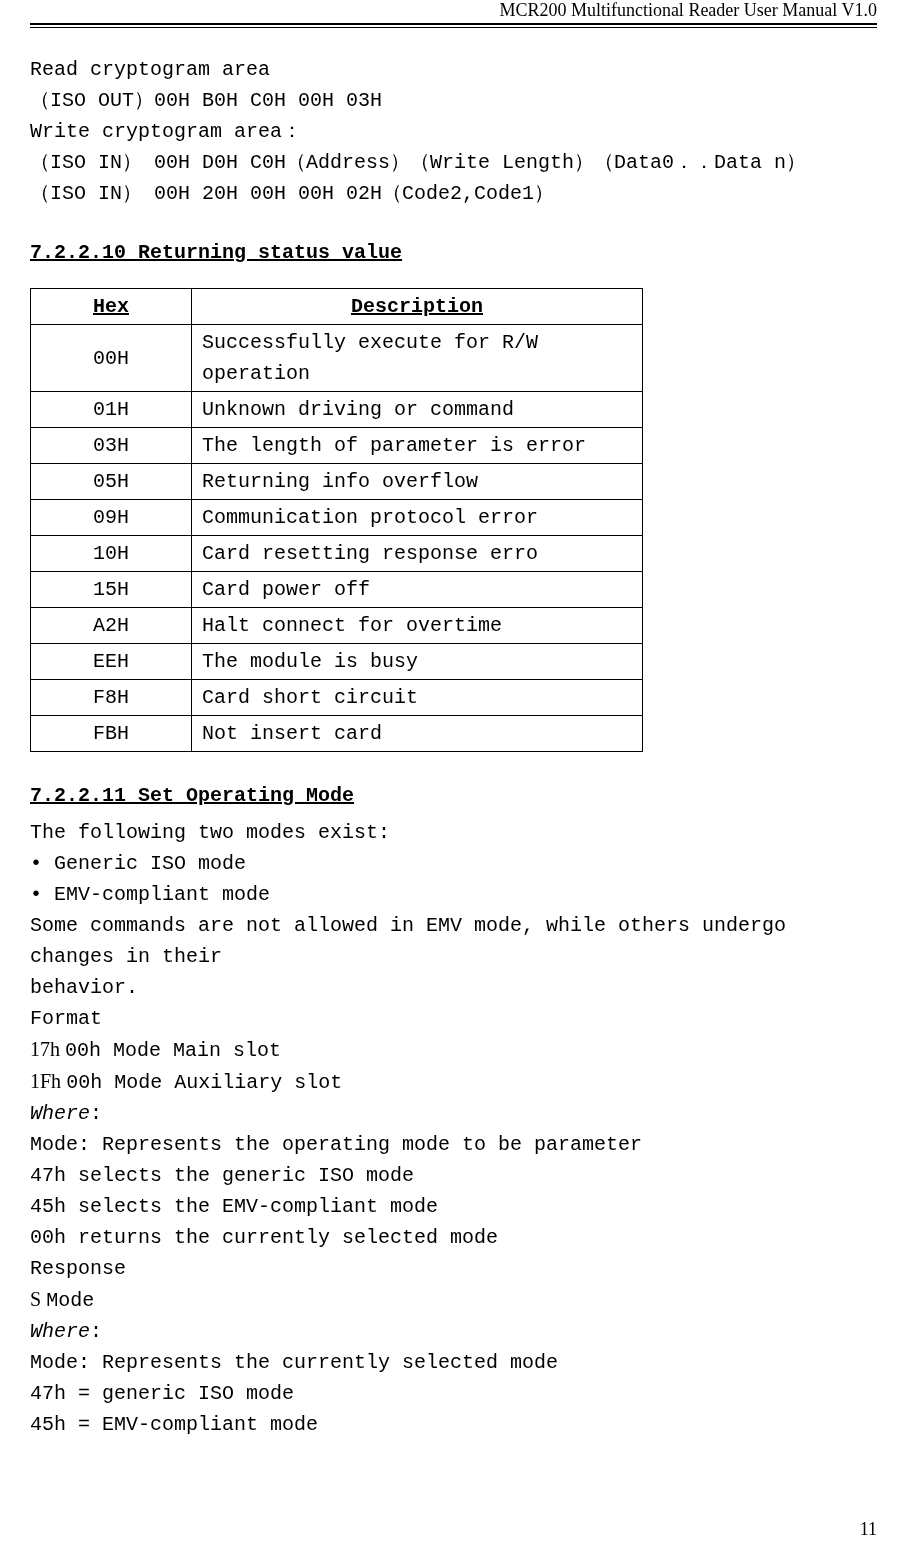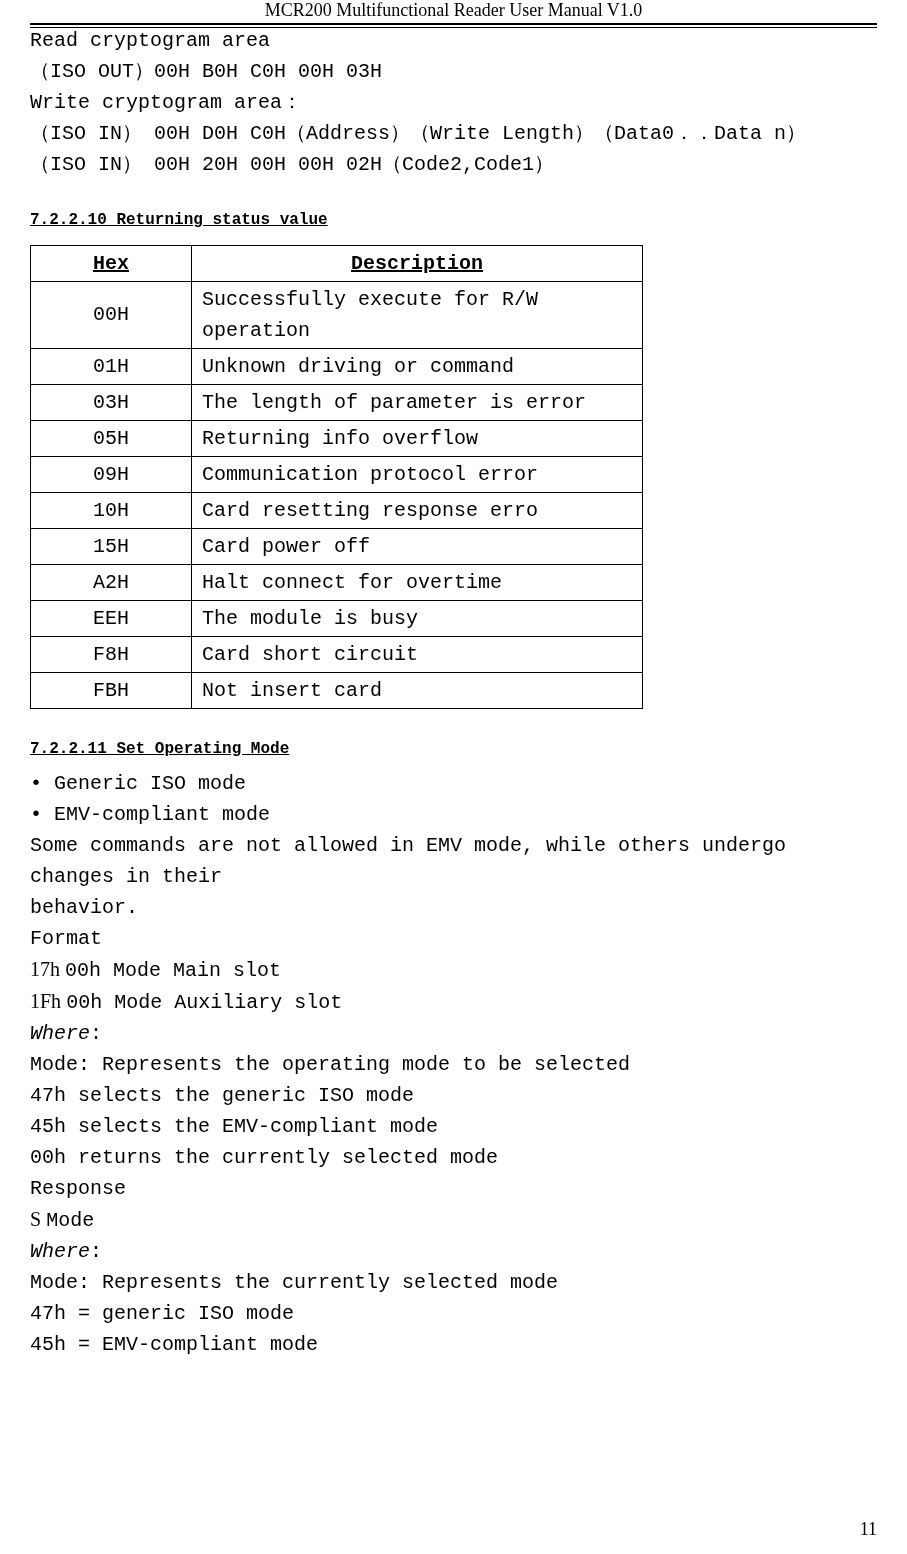--- a/index.html
+++ b/index.html
@@ -10,56 +10,56 @@
     color: #000;
   }
   .page {
     width: 907px;
     min-height: 1554px;
     box-sizing: border-box;
     padding: 0 30px 20px 30px;
     position: relative;
   }
   .header-band {
-    text-align: center;
+    text-align: right;
     font-family: "Times New Roman", serif;
     font-size: 18px;
     padding-bottom: 2px;
     border-bottom: 2px solid #000;
     position: relative;
   }
   .header-band::after {
     content: "";
     display: block;
     position: absolute;
     left: 0; right: 0; bottom: -5px;
     border-bottom: 1px solid #000;
   }
   .body {
-    padding-top: 0;
+    padding-top: 29px;
     font-size: 20px;
     line-height: 1.55;
   }
   .mono {
     font-family: "SimSun", "Courier New", monospace;
   }
   .serif {
     font-family: "Times New Roman", serif;
   }
   .section-title {
     font-weight: bold;
     text-decoration: underline;
-    font-size: 16px;
+    font-size: 20px;
     margin-top: 28px;
     margin-bottom: 6px;
     font-family: "SimSun", "Courier New", monospace;
   }
   table.status {
     border-collapse: collapse;
-    margin-top: 12px;
+    margin-top: 20px;
     font-family: "SimSun", "Courier New", monospace;
     font-size: 20px;
   }
   table.status th, table.status td {
     border: 1px solid #000;
     padding: 2px 10px 2px 10px;
     text-align: left;
     vertical-align: middle;
   }
   table.status th {
@@ -158,31 +158,32 @@
           </tr>
         <tr>
             <td class="hex">FBH</td>
             <td class="desc">Not insert card</td>
           </tr>
       </tbody>
     </table>
 
     <div class="section-title">7.2.2.11 Set Operating Mode</div>
 
+    <p class="para serif">The following two modes exist:</p>
     <p class="para mono">• Generic ISO mode</p>
     <p class="para mono">• EMV-compliant mode</p>
     <p class="para mono">Some commands are not allowed in EMV mode, while others undergo changes in their</p>
     <p class="para serif">behavior.</p>
 
     <p class="para bold serif">Format</p>
     <p class="para mono"><span class="bold serif">17h </span><span>00h Mode Main slot</span></p>
     <p class="para mono"><span class="bold serif">1Fh </span><span>00h Mode Auxiliary slot</span></p>
 
     <p class="para mono"><span class="ital">Where</span><span>:</span></p>
-    <p class="para mono">Mode: Represents the operating mode to be selected</p>
+    <p class="para mono">Mode: Represents the operating mode to be parameter</p>
     <p class="para mono">47h selects the generic ISO mode</p>
     <p class="para mono">45h selects the EMV-compliant mode</p>
     <p class="para mono">00h returns the currently selected mode</p>
 
     <p class="para bold serif">Response</p>
     <p class="para mono"><span class="bold serif">S </span><span>Mode</span></p>
     <p class="para mono"><span class="ital">Where</span><span>:</span></p>
     <p class="para mono">Mode: Represents the currently selected mode</p>
     <p class="para mono">47h = generic ISO mode</p>
     <p class="para mono">45h = EMV-compliant mode</p>

